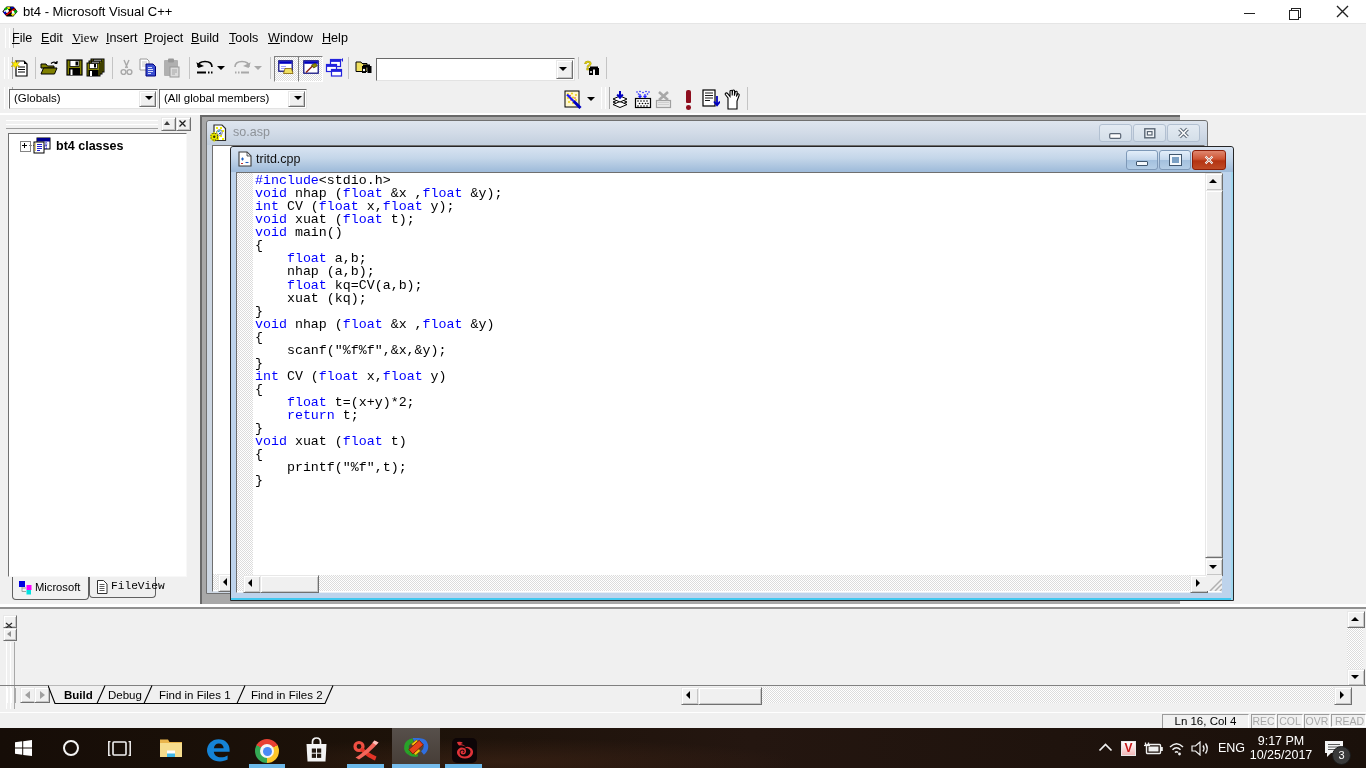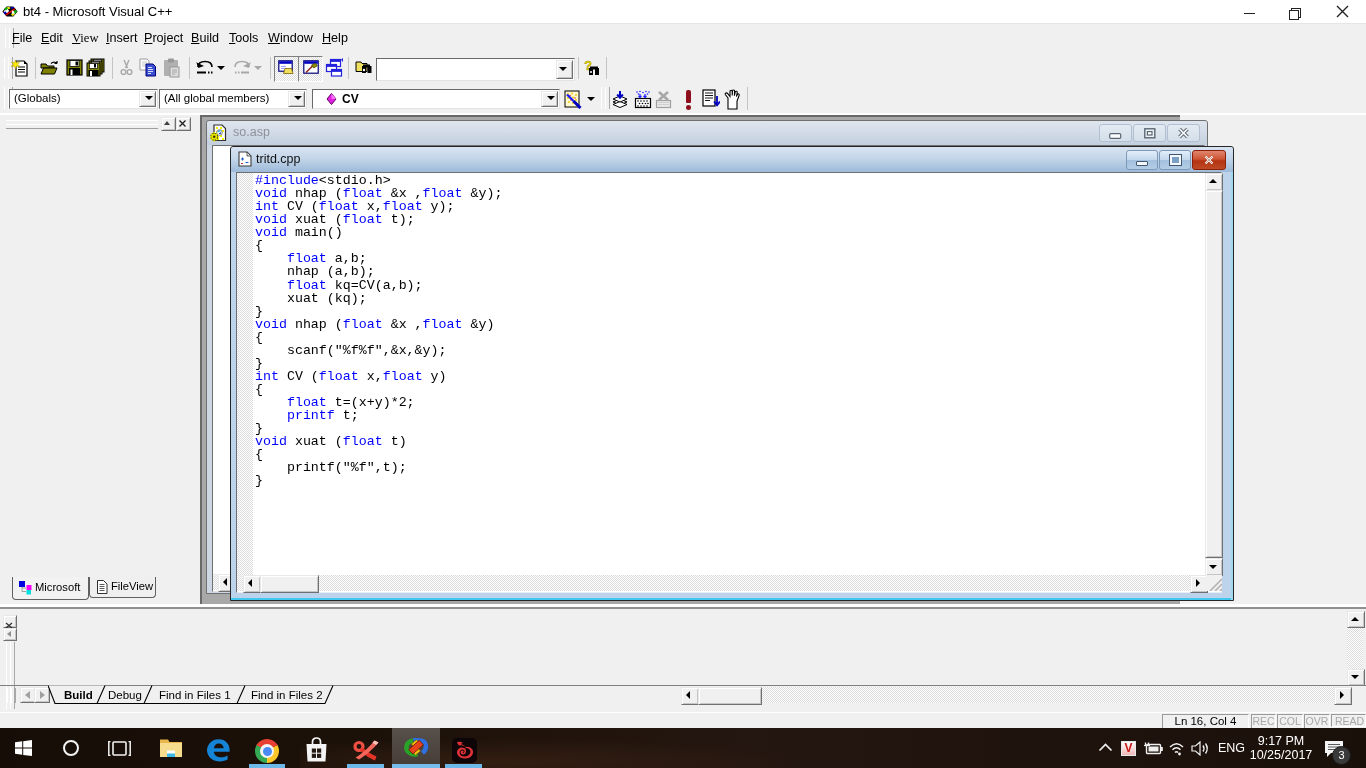--- a/index.html
+++ b/index.html
@@ -206,29 +206,20 @@
     <div class="abs raised2" style="right:1px;top:1px;width:15px;height:14px;"></div>
     <div class="abs arrow-d" style="right:4px;top:6px;"></div>
   </div>
 
   <div class="abs" style="left:159px;top:5px;width:146px;height:18px;background:#fff;border:1px solid;border-color:#696969 #e3e3e3 #e3e3e3 #696969;">
     <div class="abs" style="left:4px;top:2px;font-size:11.5px;color:#000;">(All global members)</div>
     <div class="abs raised2" style="right:1px;top:1px;width:15px;height:14px;"></div>
     <div class="abs arrow-d" style="right:4px;top:6px;"></div>
   </div>
 
-  <div class="abs" style="left:312px;top:5px;width:246px;height:18px;background:#fff;border:1px solid;border-color:#696969 #e3e3e3 #e3e3e3 #696969;">
-    <svg class="abs" style="left:13px;top:3px;" width="11" height="12" viewBox="0 0 11 12">
-          <path d="M5.5 0.5 L10 6 L5.5 11.5 L1 6 Z" fill="#e020e0" stroke="#600060" stroke-width="1"></path>
-          <path d="M5.5 0.5 L10 6 L5.5 6 Z" fill="#ff70ff"></path>
-        </svg>
-    <div class="abs" style="left:29px;top:1.5px;font-size:12px;font-weight:bold;color:#000;">CV</div>
-    <div class="abs raised2" style="right:1px;top:1px;width:15px;height:14px;"></div>
-    <div class="abs arrow-d" style="right:4px;top:6px;"></div>
-  </div>
 
   <svg class="abs" style="left:563px;top:6px;" width="20" height="19" viewBox="0 0 20 19">
     <rect x="2" y="1" width="14" height="16" fill="#fff8d0" stroke="#000" stroke-width="1"></rect>
     <g fill="#e8c800">
           <circle cx="5" cy="4" r="0.9"></circle>
           <circle cx="9" cy="3.5" r="0.9"></circle>
           <circle cx="13" cy="5" r="0.9"></circle>
           <circle cx="5" cy="8" r="0.9"></circle>
           <circle cx="10" cy="7.5" r="0.9"></circle>
           <circle cx="13" cy="10" r="0.9"></circle>
@@ -400,21 +391,21 @@
     <span class="k">float</span> kq=CV(a,b);
     xuat (kq);
 }
 <span class="k">void</span> nhap (<span class="k">float</span> &amp;x ,<span class="k">float</span> &amp;y)
 {
     scanf("%f%f",&amp;x,&amp;y);
 }
 <span class="k">int</span> CV (<span class="k">float</span> x,<span class="k">float</span> y)
 {
     <span class="k">float</span> t=(x+y)*2;
-    <span class="k">printf</span> t;
+    <span class="k">return</span> t;
 }
 <span class="k">void</span> xuat (<span class="k">float</span> t)
 {
     printf("%f",t);
 }</pre>
 
       <div class="abs" style="right:0;top:0;width:16px;height:401px;">
         <div class="abs dither" style="left:0;top:0;width:16px;height:401px;"></div>
         <div class="abs raised2" style="left:0;top:0;width:16px;height:16px;">
               <div class="abs arrow-u" style="left:3px;top:5px;"></div>
@@ -452,36 +443,52 @@
 
   <div class="abs" style="left:6px;top:5px;width:152px;height:3px;border-top:1px solid #ffffff;border-bottom:1px solid #a0a0a0;"></div>
   <div class="abs" style="left:6px;top:9px;width:152px;height:3px;border-top:1px solid #ffffff;border-bottom:1px solid #a0a0a0;"></div>
   <div class="abs raised2" style="left:161px;top:2px;width:13px;height:12px;"></div>
   <div class="abs" style="left:164px;top:6px;width:0;height:0;border-left:3.5px solid transparent;border-right:3.5px solid transparent;border-bottom:4px solid #404040;"></div>
   <div class="abs raised2" style="left:176px;top:2px;width:13px;height:12px;"></div>
   <svg class="abs" style="left:179px;top:5px;" width="7" height="7" viewBox="0 0 7 7">
         <path d="M0.5 0.5 L6.5 6.5 M6.5 0.5 L0.5 6.5" stroke="#202020" stroke-width="1.3"></path>
       </svg>
 
+  <div class="abs" style="left:8px;top:18px;width:179px;height:444px;background:#ffffff;border:1px solid;border-color:#707070 #f8f8f8 #f8f8f8 #707070;box-sizing:border-box;">
+    <div class="abs" style="left:11px;top:7px;width:9px;height:9px;border:1px solid #848484;background:#fff;"></div>
+    <div class="abs" style="left:13px;top:11px;width:5px;height:1px;background:#000;"></div>
+    <div class="abs" style="left:15px;top:9px;width:1px;height:5px;background:#000;"></div>
+    <div class="abs" style="left:20px;top:11px;width:13px;height:1px;background-image:linear-gradient(90deg,#808080 1px,transparent 1px);background-size:2px 1px;"></div>
+    <svg class="abs" style="left:24px;top:3px;" width="18" height="17" viewBox="0 0 18 17">
+      <rect x="4" y="1" width="13" height="11" fill="#fff" stroke="#000" stroke-width="1"></rect>
+      <rect x="4" y="1" width="13" height="3.5" fill="#000090"></rect>
+      <text x="9" y="8.5" font-size="4.5" fill="#0000c0" font-family="Liberation Mono">10</text>
+      <text x="9" y="12" font-size="4.5" fill="#0000c0" font-family="Liberation Mono">01</text>
+      <rect x="1" y="5" width="10" height="11" fill="#fff" stroke="#000" stroke-width="1"></rect>
+      <path d="M1.5 7 l1.5 0 M1.5 9 l1.5 0 M1.5 11 l1.5 0 M1.5 13 l1.5 0" stroke="#c0a000" stroke-width="1.2"></path>
+      <path d="M4 7.5 h5 M4 9.5 h5 M4 11.5 h5 M4 13.5 h3" stroke="#2020d0" stroke-width="1"></path>
+    </svg>
+    <div class="abs" style="left:47px;top:5px;font-size:12.5px;font-weight:bold;color:#000;">bt4 classes</div>
+  </div>
 
   <div class="abs" style="left:12px;top:462px;width:75px;height:22px;background:#f2f2f2;border:1.2px solid #606060;border-top:none;border-radius:0 0 4px 4px;">
     <svg class="abs" style="left:5px;top:3px;" width="14" height="15" viewBox="0 0 14 15">
       <path d="M4 5 v6.5 h4 M4 8 h4" stroke="#a0a0a0" stroke-width="1" fill="none"></path>
       <rect x="1" y="1" width="6" height="6" fill="#0000e0"></rect>
       <rect x="8.5" y="5" width="5" height="5" fill="#ff00ff"></rect>
       <rect x="8.5" y="10" width="4.5" height="4.5" fill="#00e0e0"></rect>
     </svg>
     <div class="abs" style="left:22px;top:4px;font-size:11.2px;color:#000;">Microsoft</div>
   </div>
   <div class="abs" style="left:89px;top:462px;width:65px;height:20px;background:#efefef;border:1.2px solid #606060;border-top:none;border-radius:0 0 4px 4px;">
     <svg class="abs" style="left:6px;top:3px;" width="12" height="14" viewBox="0 0 12 14">
       <path d="M1.5 0.5 h6 l3.5 3.5 v9.5 h-9.5 z" fill="#fff" stroke="#303030" stroke-width="1"></path>
       <path d="M3.5 4.5 h5 M3.5 6.5 h5 M3.5 8.5 h5 M3.5 10.5 h5" stroke="#303030" stroke-width="0.8"></path>
     </svg>
-    <div class="abs" style="left:21px;top:3px;font-size:11.2px;color:#000;">FileView</div>
+    <div class="abs" style="left:21px;top:3px;font-size:11.2px;color:#000;font-family:Liberation Mono, monospace;">FileView</div>
   </div>
 </div>
 
 <div class="abs" id="outw" style="left:0;top:604px;width:1366px;height:108px;background:#f0f0f0;">
   <div class="abs" style="left:0;top:0;width:1366px;height:3px;background:#ffffff;"></div>
   <div class="abs" style="left:0;top:3px;width:1366px;height:1.5px;background:#909090;"></div>
 
   <div class="abs raised2" style="left:3px;top:11px;width:12px;height:11px;"><svg width="10" height="9" viewBox="0 0 10 9">
           <path d="M2 2 L8 7 M8 2 L2 7" stroke="#303030" stroke-width="1.2"></path>
         </svg></div>

